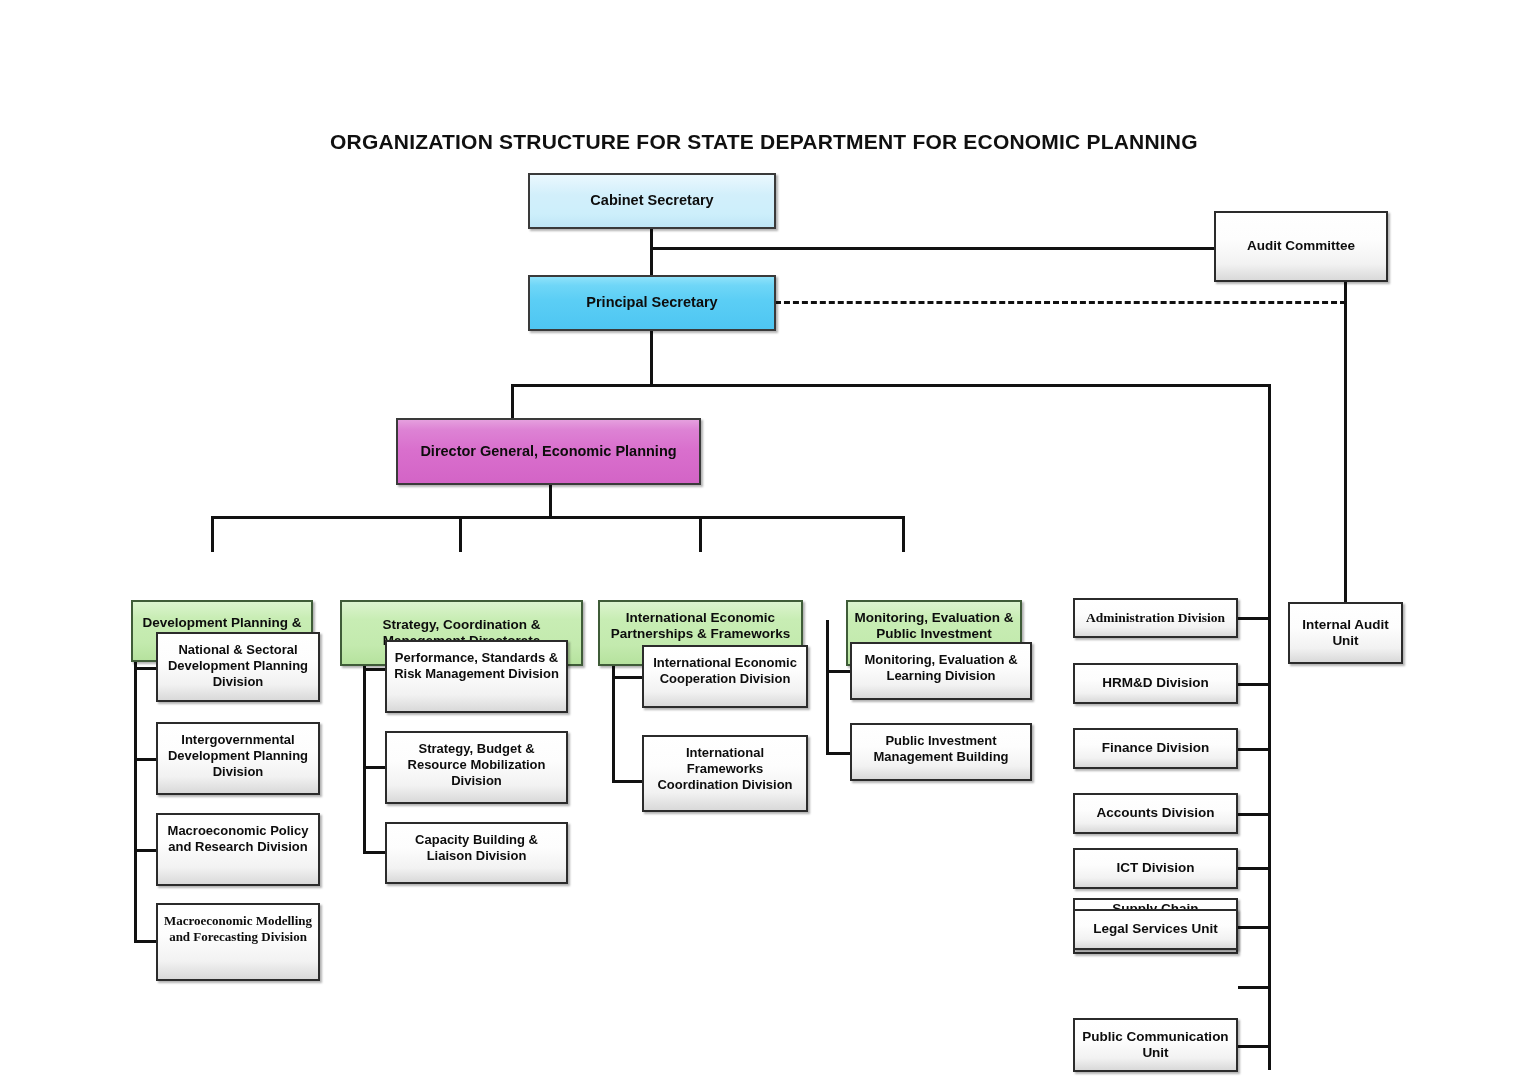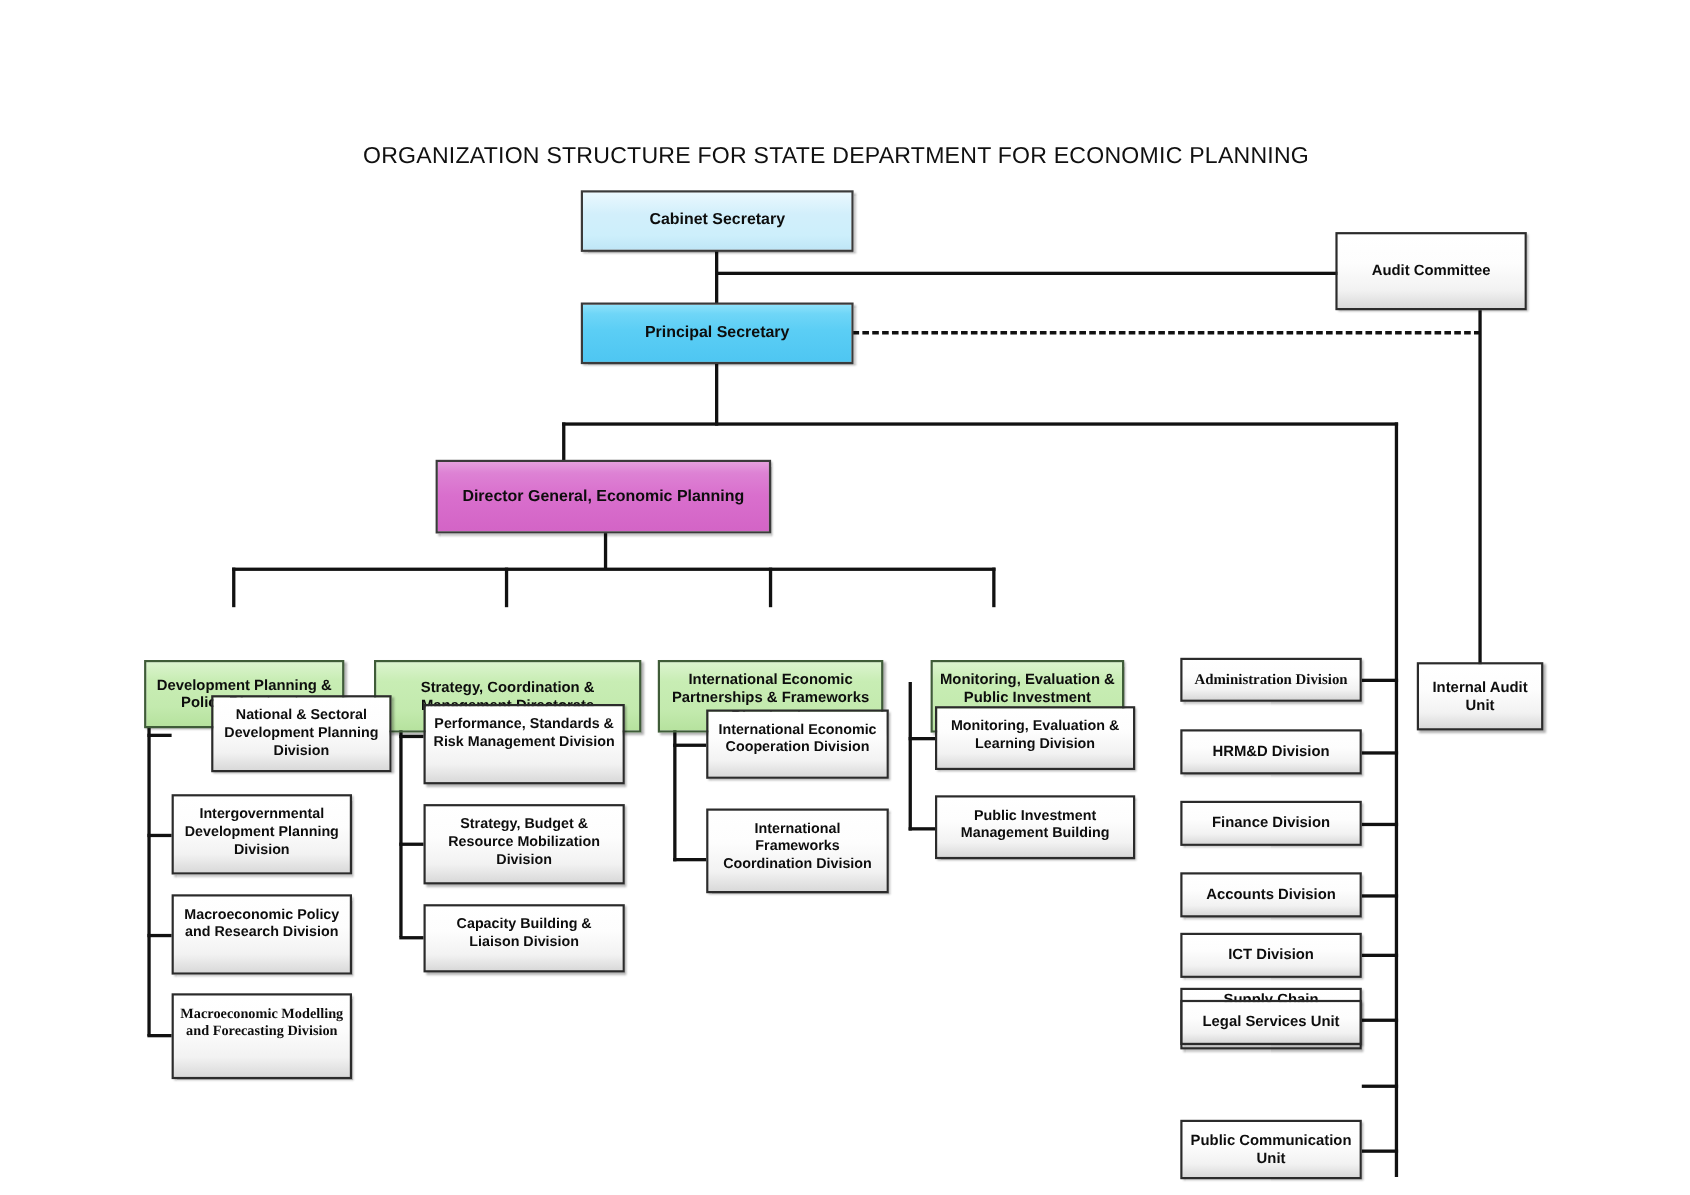--- a/index.html
+++ b/index.html
@@ -19,21 +19,21 @@
     overflow: hidden;
   }
 
   
   #chart-title {
     position: absolute;
     left: 330px;
     top: 130px;
     width: 880px;
     font-size: 21px;
-    font-weight: 400;
+    font-weight: 700;
     letter-spacing: 0.2px;
     color: #101010;
     font-family: "Liberation Sans", sans-serif;
     white-space: nowrap;
   }
 
   
   .node {
     position: absolute;
     box-sizing: border-box;
@@ -179,21 +179,21 @@
   <div class="node n-green fs-14" style="left:340px; top:552px; width:243px; height:66px;">
     <span class="lbl">Strategy, Coordination &amp; Management Directorate</span>
   </div>
   <div class="node n-green fs-14 topalign" style="left:598px; top:552px; width:205px; height:66px;">
     <span class="lbl">International Economic Partnerships &amp; Frameworks Directorate</span>
   </div>
   <div class="node n-green fs-14 topalign" style="left:846px; top:552px; width:176px; height:66px;">
     <span class="lbl">Monitoring, Evaluation &amp; Public Investment Management Directorate</span>
   </div>
 
-  <div class="node n-plain fs-13 topalign" style="left:156px; top:632px; width:164px; height:70px;margin-left:36px;">
+  <div class="node n-plain fs-13 topalign" style="left:156px; top:632px; width:164px; height:70px;">
     <span class="lbl">National &amp; Sectoral Development Planning Division</span>
   </div>
   <div class="node n-plain fs-13 topalign" style="left:156px; top:722px; width:164px; height:73px;">
     <span class="lbl">Intergovernmental Development Planning Division</span>
   </div>
   <div class="node n-plain fs-13 topalign" style="left:156px; top:813px; width:164px; height:73px;">
     <span class="lbl">Macroeconomic Policy and Research Division</span>
   </div>
   <div class="node n-plain fs-13 topalign" style="left:156px; top:903px; width:164px; height:78px;font-family:Liberation Serif, serif;">
     <span class="lbl">Macroeconomic Modelling and Forecasting Division</span>

